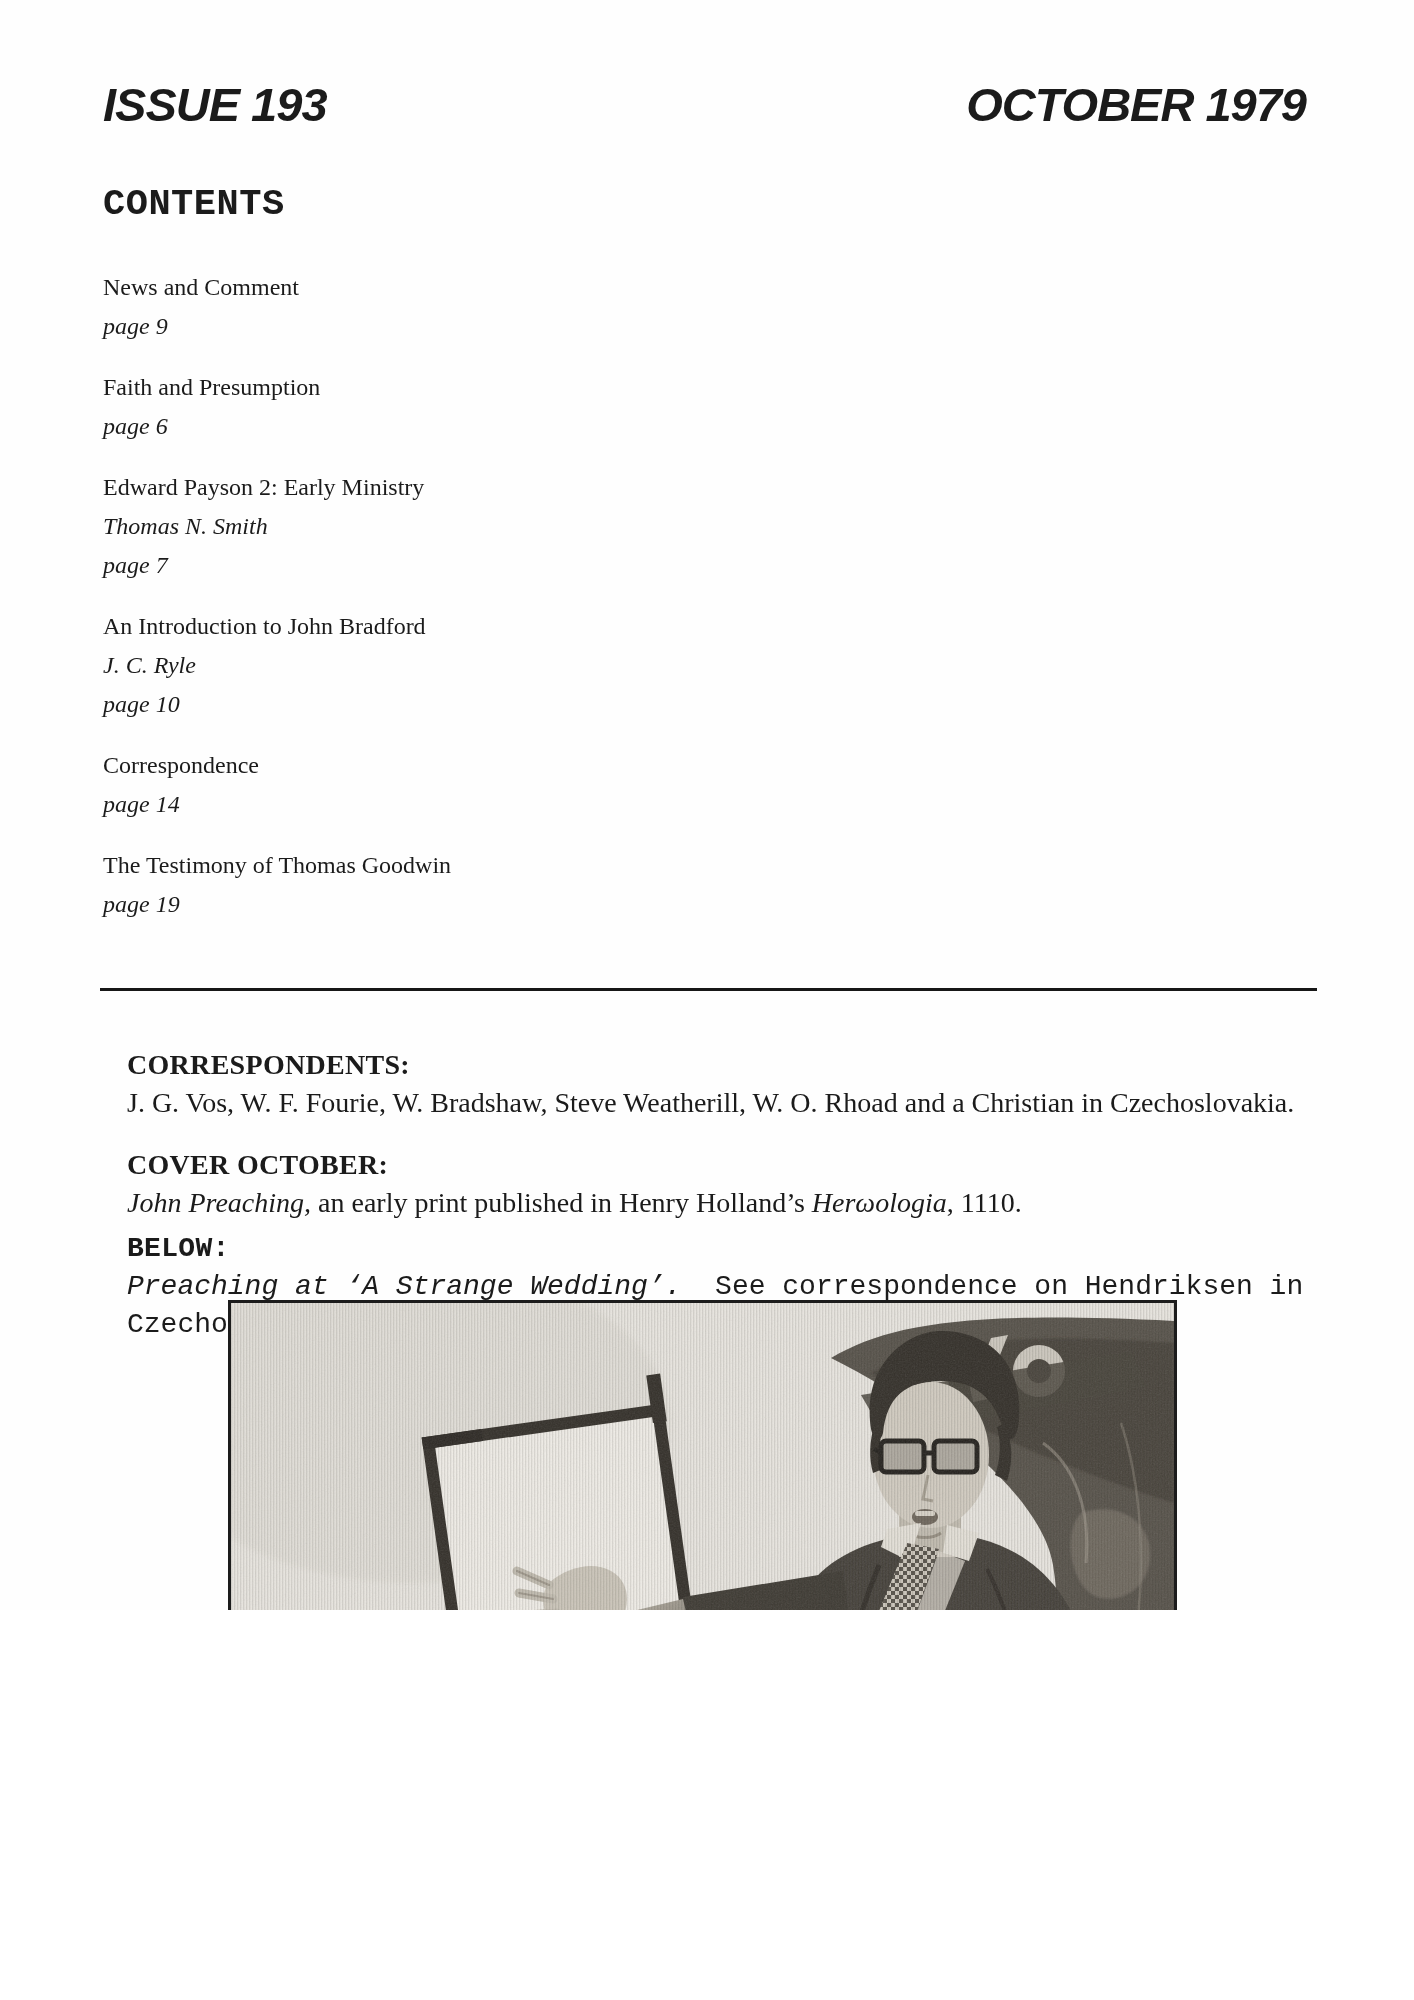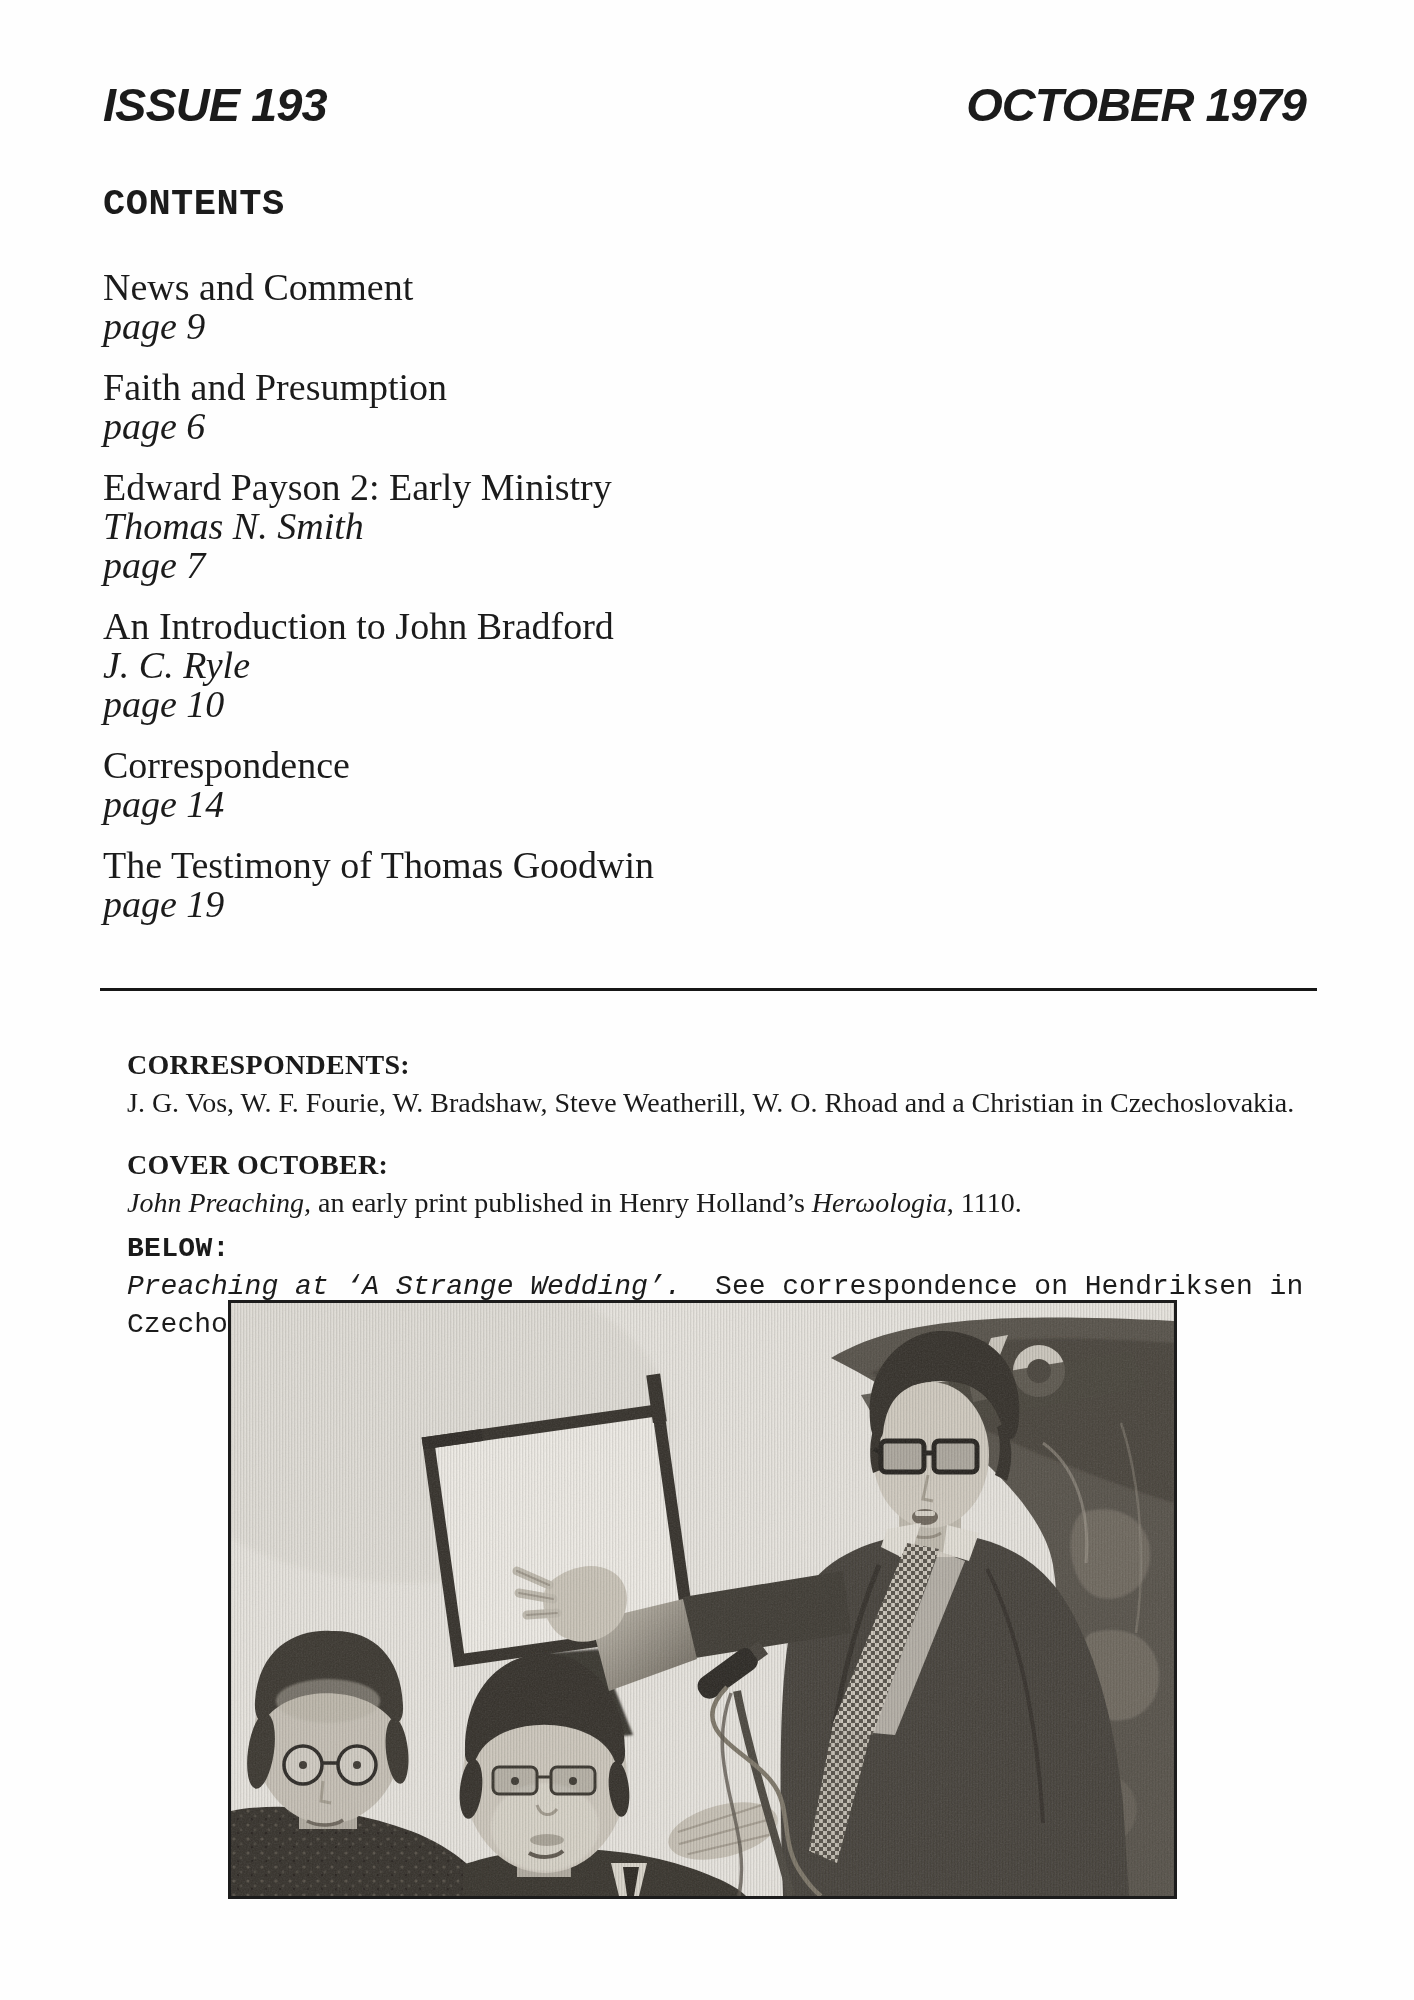--- a/index.html
+++ b/index.html
@@ -1,33 +1,33 @@
 <!DOCTYPE html>
 <html><head>
 <meta charset="utf-8">
 <style>
   html,body { margin:0; padding:0; background:#ffffff; }
   .page {
-    position:relative; width:1414px; height:2000px;
+    position:relative; width:1414px; height:1610px;
     background:#fefefe; color:#1b1b1b;
     font-family:"Liberation Serif", serif;
     overflow:hidden;
   }
   .masthead {
     position:absolute; left:103px; right:108px; top:80px;
     display:flex; justify-content:space-between; align-items:baseline;
     font-family:"Liberation Sans", sans-serif;
     font-weight:bold; font-style:italic; font-size:47px;
     letter-spacing:-1px; line-height:1.05;
   }
   .contents-heading {
     position:absolute; left:103px; top:184px;
     font-size:37px; font-weight:bold; letter-spacing:0.5px; line-height:1.1;font-family:Liberation Mono, monospace;
   }
-  .toc { position:absolute; left:103px; top:268px; font-size:38px; line-height:39px; }
+  .toc { position:absolute; left:103px; top:268px; font-size:24px; line-height:39px; }
   .toc .entry { margin:0 0 22px 0; }
   .toc .entry-author, .toc .entry-page { font-style:italic; }
   .rule {
     position:absolute; left:100px; top:988px; width:1217px; height:3px;
     background:#171717;
   }
   .note { position:absolute; left:103px; right:95px; font-size:28px; line-height:38px;margin-left:24px; }
   .note .label { font-weight:bold; letter-spacing:0.3px; }
   .it { font-style:italic; }
   #correspondents { top:1046px; }

